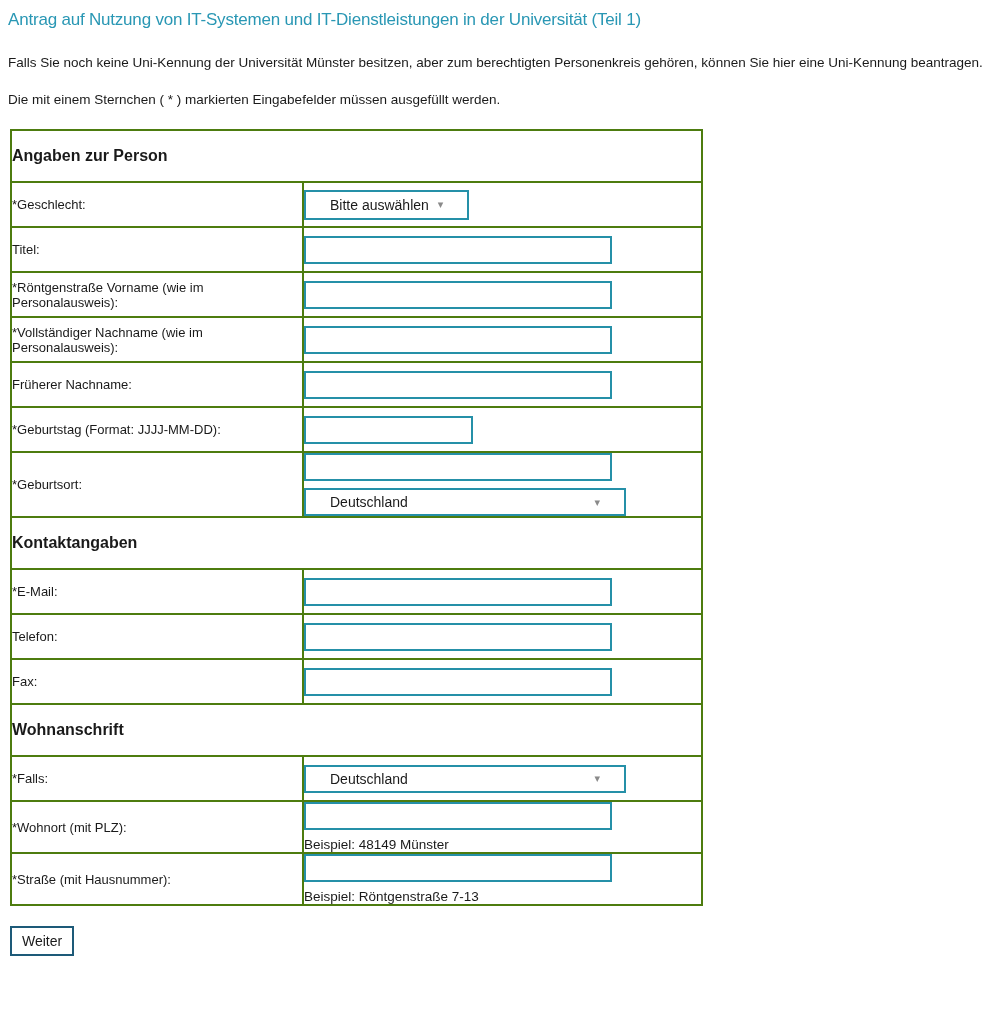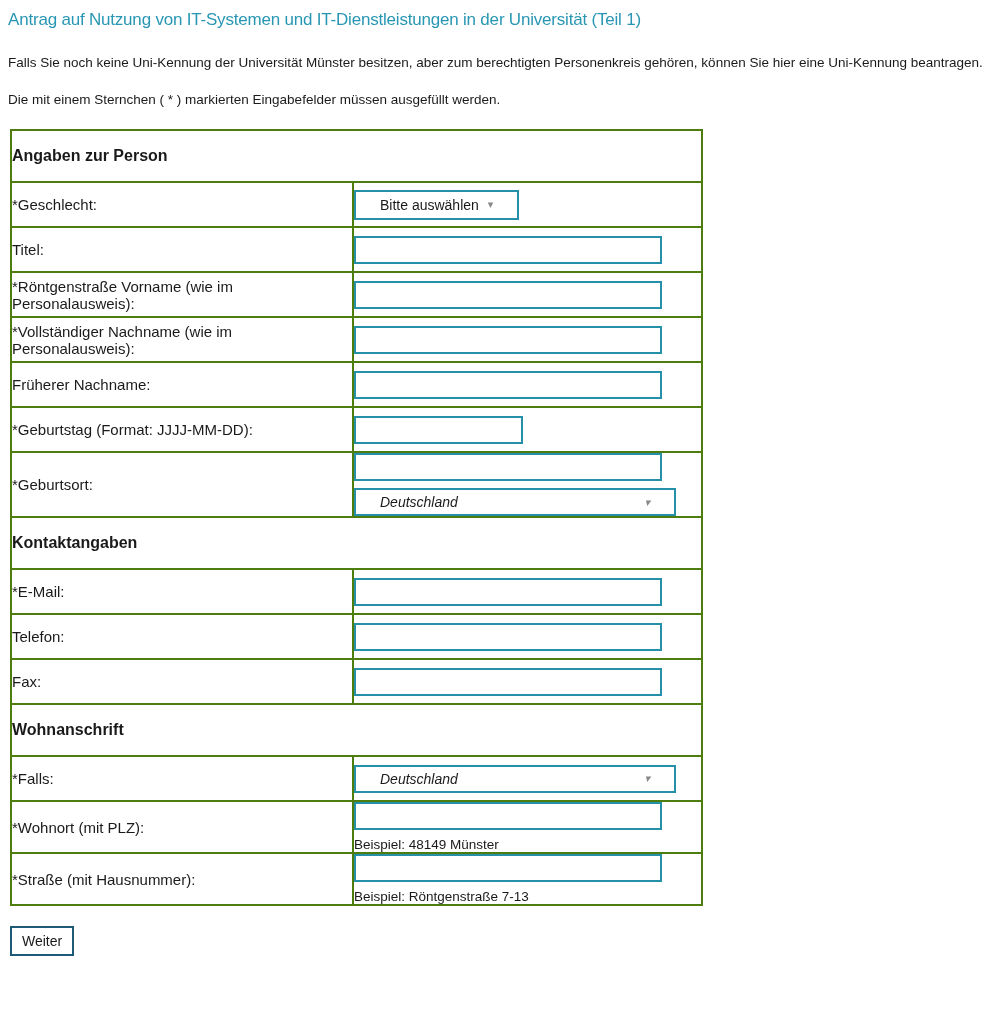--- a/index.html
+++ b/index.html
@@ -36,24 +36,24 @@
     padding: 0;
     vertical-align: middle;
   }
   td.section-cell {
     height: 52px;
     padding-left: 14px;
     font-size: 16px;
     font-weight: bold;
   }
   td.label-cell {
-    width: 342px;
+    width: 292px;
     height: 45px;
     padding-left: 14px;
-    font-size: 15px;
+    font-size: 13px;
   }
   td.control-cell {
     padding: 8px 0 8px 14px;
   }
   .text-input {
     width: 308px;
     height: 28px;
     border: 2px solid #2590a8;
     background: #ffffff;
     font-family: "Liberation Sans", sans-serif;
@@ -76,21 +76,20 @@
   .select .arrow {
     color: #8a8a8a;
     font-size: 11px;
     margin-left: 9px;
     line-height: 1;
   }
   .select.wide {
     width: 322px;
     height: 28px;
     justify-content: space-between;
-    font-style: italic;
   }
   .stack .text-input { margin-bottom: 7px; }
   .hint {
     font-size: 13.5px;
     margin-top: 7px;
   }
   .submit-button {
     margin: 20px 0 0 2px;
     height: 30px;
     padding: 0 10px;

